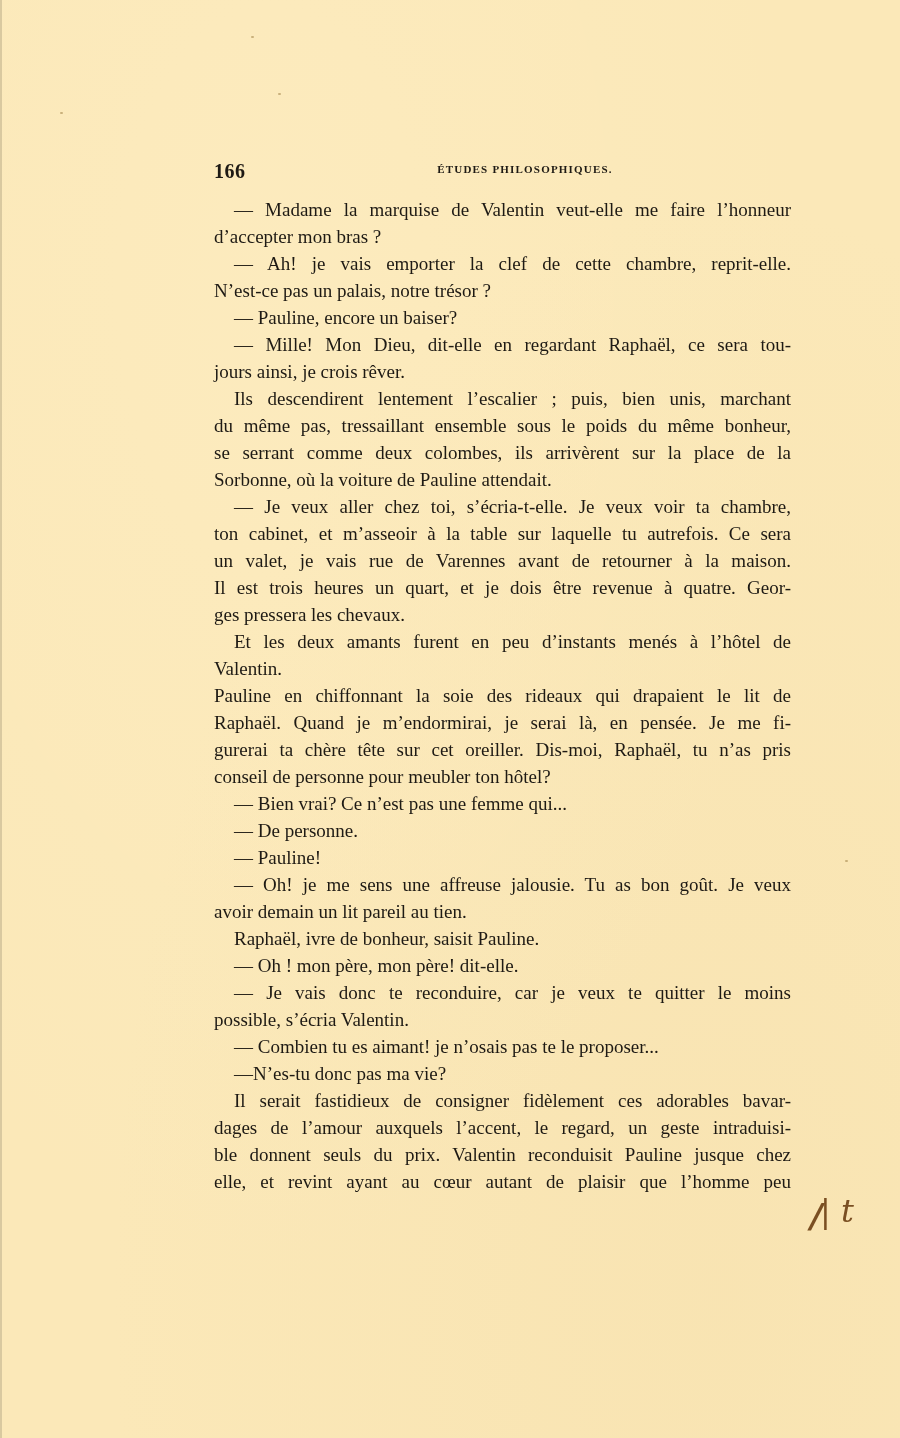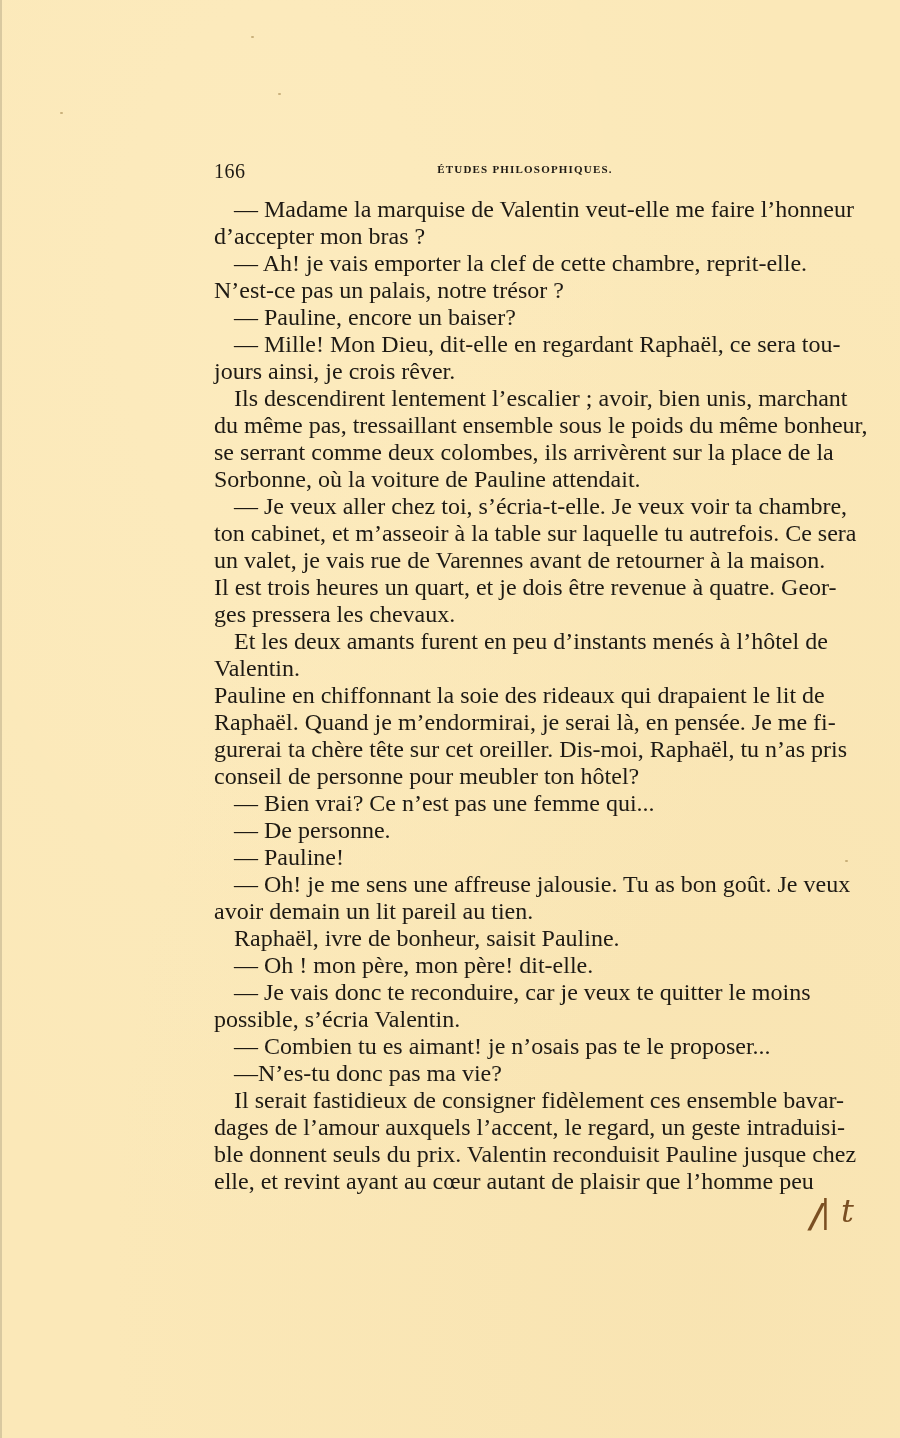--- a/index.html
+++ b/index.html
@@ -38,21 +38,21 @@
       left: 212px;
       top: 160px;
       width: 582px;
       height: 28px;
     }
     .page-number {
       position: absolute;
       left: 0;
       top: 0;
       font-size: 20px;
-      font-weight: normal;
+      font-weight: bold;
       letter-spacing: 0.5px;
     }
     .running-head {
       position: absolute;
       left: 0;
       right: 0;
       top: 3px;
       text-align: center;
       font-size: 11px;
       font-weight: bold;
@@ -61,21 +61,21 @@
     }
     .text-block {
       position: absolute;
       left: 212px;
       top: 196px;
       width: 577px;
     }
     .line {
       height: 27px;
       line-height: 27px;
-      font-size: 24px;
+      font-size: 19px;
       white-space: nowrap;
       text-align: justify;
       text-align-last: justify;
       font-stretch: condensed;
       transform-origin: left center;
     }
     .line.indent { padding-left: 20px; }
     .line.last { text-align-last: left; }
     .margin-note {
       position: absolute;
@@ -100,21 +100,21 @@
   </div>
 
   <div class="text-block" id="text-block">
       <div class="line indent">— Madame la marquise de Valentin veut-elle me faire l’honneur</div>
       <div class="line last">d’accepter mon bras ?</div>
       <div class="line indent">— Ah! je vais emporter la clef de cette chambre, reprit-elle.</div>
       <div class="line last">N’est-ce pas un palais, notre trésor ?</div>
       <div class="line indent last">— Pauline, encore un baiser?</div>
       <div class="line indent">— Mille! Mon Dieu, dit-elle en regardant Raphaël, ce sera tou-</div>
       <div class="line last">jours ainsi, je crois rêver.</div>
-      <div class="line indent">Ils descendirent lentement l’escalier ; avoir, bien unis, marchant</div>
+      <div class="line indent">Ils descendirent lentement l’escalier ; puis, bien unis, marchant</div>
       <div class="line">du même pas, tressaillant ensemble sous le poids du même bonheur,</div>
       <div class="line">se serrant comme deux colombes, ils arrivèrent sur la place de la</div>
       <div class="line last">Sorbonne, où la voiture de Pauline attendait.</div>
       <div class="line indent">— Je veux aller chez toi, s’écria-t-elle. Je veux voir ta chambre,</div>
       <div class="line">ton cabinet, et m’asseoir à la table sur laquelle tu autrefois. Ce sera</div>
       <div class="line">un valet, je vais rue de Varennes avant de retourner à la maison.</div>
       <div class="line">Il est trois heures un quart, et je dois être revenue à quatre. Geor-</div>
       <div class="line last">ges pressera les chevaux.</div>
       <div class="line indent">Et les deux amants furent en peu d’instants menés à l’hôtel de</div>
       <div class="line last">Valentin.</div>
@@ -126,21 +126,21 @@
       <div class="line indent last">— De personne.</div>
       <div class="line indent last">— Pauline!</div>
       <div class="line indent">— Oh! je me sens une affreuse jalousie. Tu as bon goût. Je veux</div>
       <div class="line last">avoir demain un lit pareil au tien.</div>
       <div class="line indent last">Raphaël, ivre de bonheur, saisit Pauline.</div>
       <div class="line indent last">— Oh ! mon père, mon père! dit-elle.</div>
       <div class="line indent">— Je vais donc te reconduire, car je veux te quitter le moins</div>
       <div class="line last">possible, s’écria Valentin.</div>
       <div class="line indent last">— Combien tu es aimant! je n’osais pas te le proposer...</div>
       <div class="line indent last">—N’es-tu donc pas ma vie?</div>
-      <div class="line indent">Il serait fastidieux de consigner fidèlement ces ensemble bavar-</div>
+      <div class="line indent">Il serait fastidieux de consigner fidèlement ces adorables bavar-</div>
       <div class="line">dages de l’amour auxquels l’accent, le regard, un geste intraduisi-</div>
       <div class="line">ble donnent seuls du prix. Valentin reconduisit Pauline jusque chez</div>
       <div class="line">elle, et revint ayant au cœur autant de plaisir que l’homme peu</div>
     </div>
 
   <span class="margin-note" style="left:808px;top:1196px;font-size:34px;font-weight:bold;">/</span>
   <span class="margin-note" style="left:818px;top:1192px;font-size:32px;">| t</span>
 </div>
 
 </body></html>

